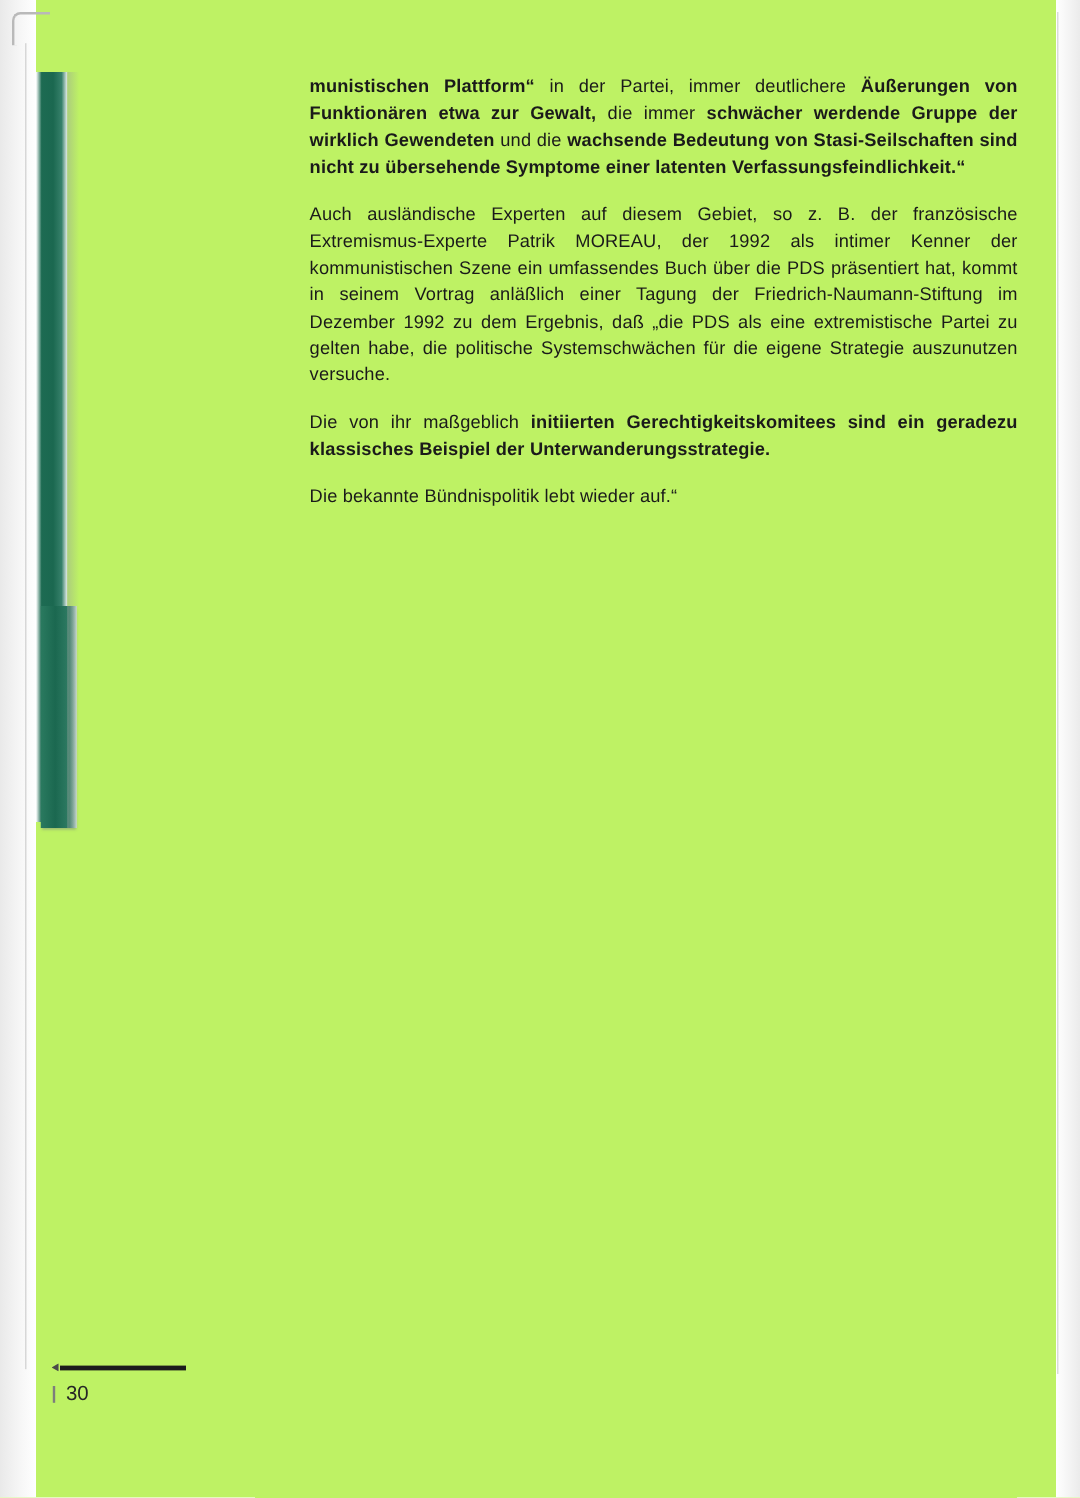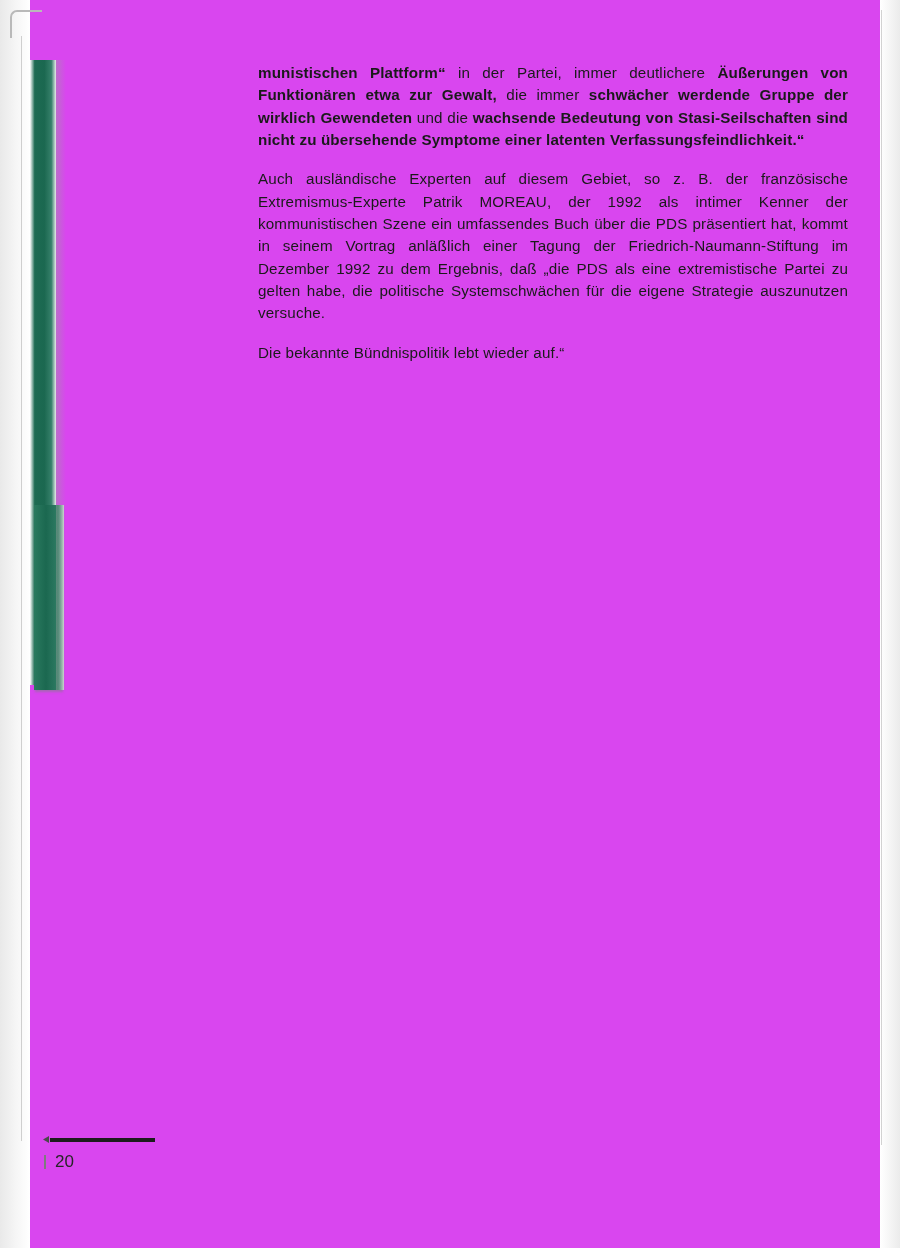--- a/index.html
+++ b/index.html
@@ -4,21 +4,21 @@
 <style>
   html, body {
     margin: 0;
     padding: 0;
     background: #ffffff;
   }
   .page {
     position: relative;
     width: 900px;
     height: 1248px;
-    background: #d946ef;
+    background: #bef264;
     overflow: hidden;
     font-family: "Liberation Sans", sans-serif;
   }
 
   
   .scan-edge-left {
     position: absolute;
     left: 0; top: 0;
     width: 30px; height: 1248px;
     background: linear-gradient(to right, #e9e9e9 0%, #f6f6f6 55%, #ffffff 100%);
@@ -141,21 +141,22 @@
   <div class="scan-frame-v"></div>
   <div class="scan-frame-r"></div>
 
   <div class="spine"></div>
   <div class="spine-lower"></div>
   <div class="spine-shadow"></div>
 
   <div class="content">
     <p><span class="b">munistischen Plattform“</span><span> in der Partei, immer deutlichere </span><span class="b">Äußerungen von Funktionären etwa zur Gewalt,</span><span> die immer </span><span class="b">schwächer werdende Gruppe der wirklich Gewendeten</span><span> und die </span><span class="b">wachsende Bedeutung von Stasi-Seilschaften sind nicht zu übersehende Symptome einer latenten Verfassungsfeindlichkeit.“</span></p>
     <p><span>Auch ausländische Experten auf diesem Gebiet, so z. B. der französische Extremismus-Experte Patrik MOREAU, der 1992 als intimer Kenner der kommunistischen Szene ein umfassendes Buch über die PDS präsentiert hat, kommt in seinem Vortrag anläßlich einer Tagung der Friedrich-Naumann-Stiftung im Dezember 1992 zu dem Ergebnis, daß „die PDS als eine extremistische Partei zu gelten habe, die politische Systemschwächen für die eigene Strategie auszunutzen versuche.</span></p>
+    <p><span>Die von ihr maßgeblich </span><span class="b">initiierten Gerechtigkeitskomitees sind ein geradezu klassisches Beispiel der Unterwanderungsstrategie.</span></p>
     <p class="tight"><span>Die bekannte Bündnispolitik lebt wieder auf.“</span></p>
   </div>
 
   <div class="footer-tick"></div>
   <div class="footer-rule"></div>
   <div class="page-number-mark"></div>
-  <div class="page-number">20</div>
+  <div class="page-number">30</div>
 
 </div>
 
 </body></html>

